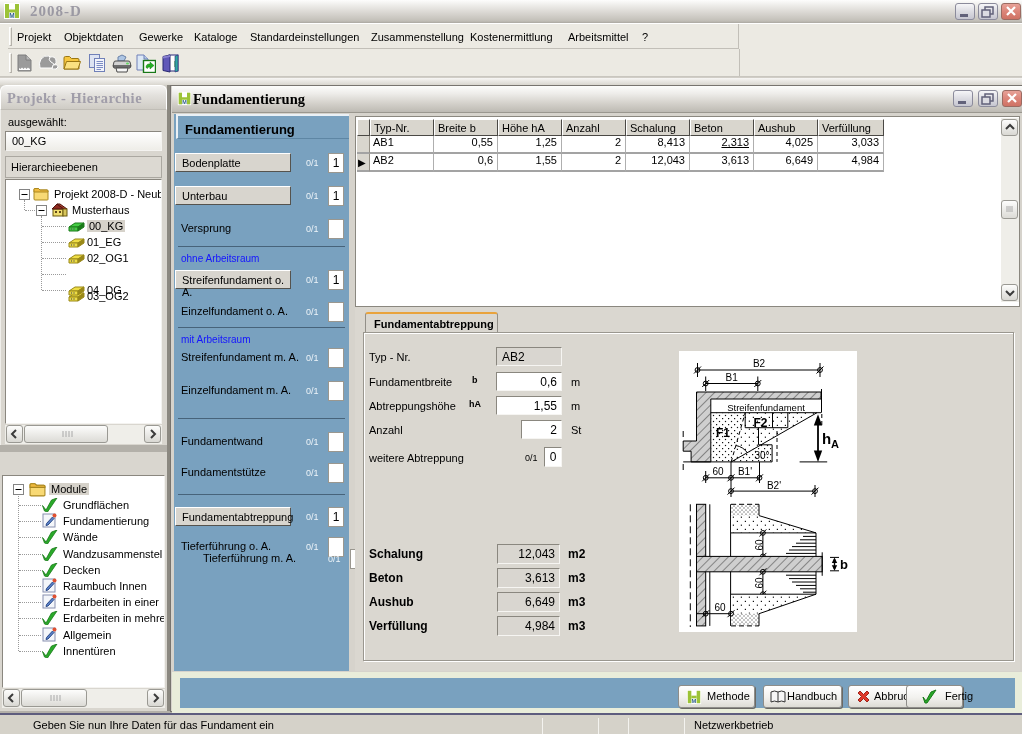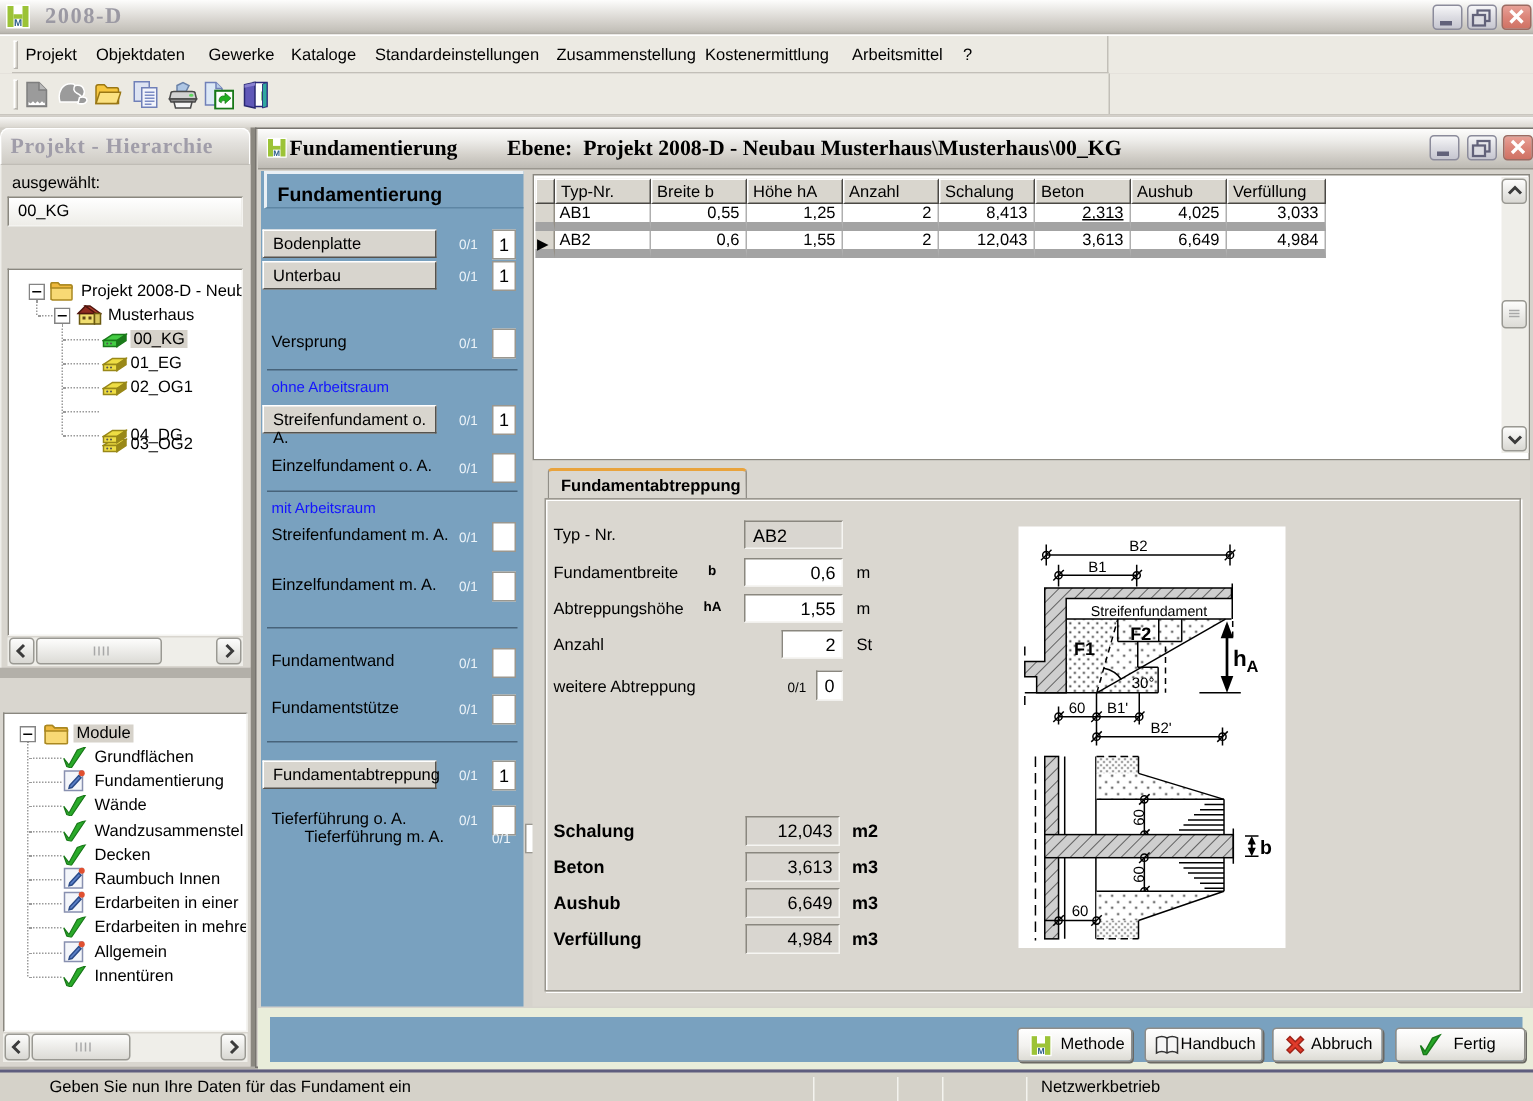--- a/index.html
+++ b/index.html
@@ -59,21 +59,21 @@
 .bp01 { position:absolute; left:132px; top:5px; width:22px; font-size:9px; color:#EDF4F9; }
 .bpbox { position:absolute; left:154px; top:0px; width:16px; height:20px; background:#FFFFFF; border:1px solid #9A978F; text-align:center; font-size:12px; line-height:18px; }
 .bpsep { position:absolute; left:4px; width:167px; height:1px; background:#47637A; }
 .bpblue { position:absolute; left:7px; font-size:10px; color:#1414FF; }
 
 
 #tablearea { position:absolute; left:184px; top:30px; width:665px; height:191px; background:#FFFFFF;
   border:1px solid #8A877F; }
 .th { position:absolute; top:2px; height:17px; background:#D9D6CE; border-right:1px solid #4A4844; border-bottom:1px solid #4A4844; border-top:1px solid #FFFFFF; border-left:1px solid #FFFFFF; font-size:11px; }
 .th span { position:absolute; left:3px; top:2px; }
-.td { position:absolute; height:18px; border-right:1px solid #AFAFAF; border-bottom:6px solid #a3a3a3; font-size:11px; }
+.td { position:absolute; height:18px; border-right:1px solid #AFAFAF; border-bottom:2px solid #a3a3a3; font-size:11px; }
 .td.num { text-align:right; padding-right:4px; }
 .td.txt { padding-left:3px; }
 
 
 #formarea { position:absolute; left:184px; top:221px; width:665px; height:364px; background:#DAD7D0; }
 #ftab { position:absolute; left:10px; top:5px; width:133px; height:21px; background:#DAD7D0;
   border:1px solid #928F88; border-bottom:none; border-top:2px solid #E9A33C; border-radius:3px 3px 0 0; }
 #ftab span { position:absolute; left:8px; top:4px; font-weight:bold; font-size:11px; }
 #fpanel { position:absolute; left:8px; top:25px; width:651px; height:329px;
   border:1px solid #9A978F; box-shadow:1px 1px 0 #FFFFFF inset, 1px 1px 0 #FFFFFF; }
@@ -198,20 +198,23 @@
 <div class="abs" style="left:0;top:711px;width:1022px;height:2px;background:#B3B0A9"></div>
 
 <div class="abs" id="lp1cap">
     <div class="t">Projekt - Hierarchie</div>
   </div>
 <div class="abs" id="lp1">
   <div class="abs" style="left:7px;top:6px">ausgewählt:</div>
   <div class="abs sunken" style="left:4px;top:21px;width:157px;height:20px;background:linear-gradient(180deg,#FFFFFF,#EEEDE8)">
       <span style="position:absolute;left:6px;top:3px">00_KG</span>
     </div>
+  <div class="abs" style="left:4px;top:46px;width:157px;height:22px;background:#DCD9D2;border:1px solid #ABA8A1">
+      <span style="position:absolute;left:5px;top:4px">Hierarchieebenen</span>
+    </div>
   <div class="abs sunken treebox" style="left:4px;top:69px;width:157px;height:245px" id="tree1">
       <div style="position: absolute; left: 18px; top: 20px; width: 1px; height: 10px; border-left: 1px dotted rgb(154, 154, 154);"></div>
       <div style="position: absolute; left: 19px; top: 30px; width: 10px; height: 1px; border-top: 1px dotted rgb(154, 154, 154);"></div>
       <div style="position: absolute; left: 35px; top: 36px; width: 1px; height: 74px; border-left: 1px dotted rgb(154, 154, 154);"></div>
       <div style="position: absolute; left: 36px; top: 46px; width: 24px; height: 1px; border-top: 1px dotted rgb(154, 154, 154);"></div>
       <div style="position: absolute; left: 36px; top: 62px; width: 24px; height: 1px; border-top: 1px dotted rgb(154, 154, 154);"></div>
       <div style="position: absolute; left: 36px; top: 78px; width: 24px; height: 1px; border-top: 1px dotted rgb(154, 154, 154);"></div>
       <div style="position: absolute; left: 36px; top: 94px; width: 24px; height: 1px; border-top: 1px dotted rgb(154, 154, 154);"></div>
       <div style="position: absolute; left: 36px; top: 110px; width: 24px; height: 1px; border-top: 1px dotted rgb(154, 154, 154);"></div>
       <div class="trow" style="top: 6px;">
@@ -428,21 +431,20 @@
 <div class="abs" id="cwin">
   <div id="ctitle">
     <svg class="abs" style="left:5px;top:5px" width="15" height="15" viewBox="0 0 18 18">
       <rect x="1" y="1" width="16" height="16" fill="#FFFFFF"></rect>
       <rect x="2" y="2" width="4" height="14" fill="#9CC337"></rect>
       <rect x="12" y="2" width="4" height="14" fill="#9CC337"></rect>
       <rect x="6" y="7.5" width="6" height="3" fill="#9CC337"></rect>
       <text x="9" y="15.5" font-size="6.5" font-weight="bold" fill="#2E5F8A" text-anchor="middle">M</text>
     </svg>
     <div class="t1">Fundamentierung</div>
-    <div class="t2">Ebene:&nbsp; Projekt 2008-D - Neubau Musterhaus\Musterhaus\00_KG</div>
     <div class="capbtn" style="left:781px;top:4px"><svg width="18" height="15">
           <rect x="4" y="10" width="8" height="3" fill="#62627A"></rect>
         </svg></div>
     <div class="capbtn" style="left:806px;top:4px"><svg width="18" height="15">
           <rect x="6" y="3" width="8" height="7" fill="none" stroke="#62627A" stroke-width="1.5"></rect>
           <rect x="3" y="6" width="8" height="7" fill="#DCDCE2" stroke="#62627A" stroke-width="1.5"></rect>
         </svg></div>
     <div class="capbtn close" style="left:830px;top:4px"><svg width="18" height="15">
           <path d="M5 3 L13 11 M13 3 L5 11" stroke="#FFFFFF" stroke-width="2.2"></path>
         </svg></div>
@@ -453,21 +455,21 @@
         <div class="t">Fundamentierung</div>
       </div>
     <div id="bluerows">
         <div class="bprow" style="top: 39px; height: 21px;">
           <div class="bpbtn">
             <span>Bodenplatte</span>
           </div>
           <div class="bp01">0/1</div>
           <div class="bpbox">1</div>
         </div>
-        <div class="bprow" style="top: 60px; height: 21px;">
+        <div class="bprow" style="top: 72px; height: 21px;">
           <div class="bpbtn">
             <span>Unterbau</span>
           </div>
           <div class="bp01">0/1</div>
           <div class="bpbox">1</div>
         </div>
         <div class="bprow" style="top: 105px; height: 21px;">
           <div class="bplbl">Versprung</div>
           <div class="bp01">0/1</div>
           <div class="bpbox" style="background:#FFFFFF"></div>
@@ -651,21 +653,21 @@
         <line x1="8" y1="3" x2="8" y2="13" stroke="#333333"></line>
       </svg>
       <span class="tx" style="left:23px">Handbuch</span>
     </div>
     <div class="xpbtn" style="left:676px;width:74px">
       <svg class="ic" width="15" height="15" viewBox="0 0 15 15">
         <path d="M2 4 L4 2 L7.5 5.5 L11 2 L13 4 L9.5 7.5 L13 11 L11 13 L7.5 9.5 L4 13 L2 11 L5.5 7.5 Z" fill="#E03A2A" stroke="#A02318"></path>
       </svg>
       <span class="tx" style="left:25px">Abbruch</span>
     </div>
-    <div class="xpbtn" style="left:758px;width:87px">
+    <div class="xpbtn" style="left:734px;width:57px">
       <svg class="ic" style="left:14px" width="17" height="15" viewBox="0 0 17 15">
         <path d="M2 8 L5 12 L10 3 L15 1 L6 14 L4 14 Z" fill="#28A828" stroke="#1A7A1A"></path>
       </svg>
       <span class="tx" style="left:38px">Fertig</span>
     </div>
   </div>
 </div>
 
 <div class="abs" id="status">
   <div class="t" style="left:33px">Geben Sie nun Ihre Daten für das Fundament ein</div>

